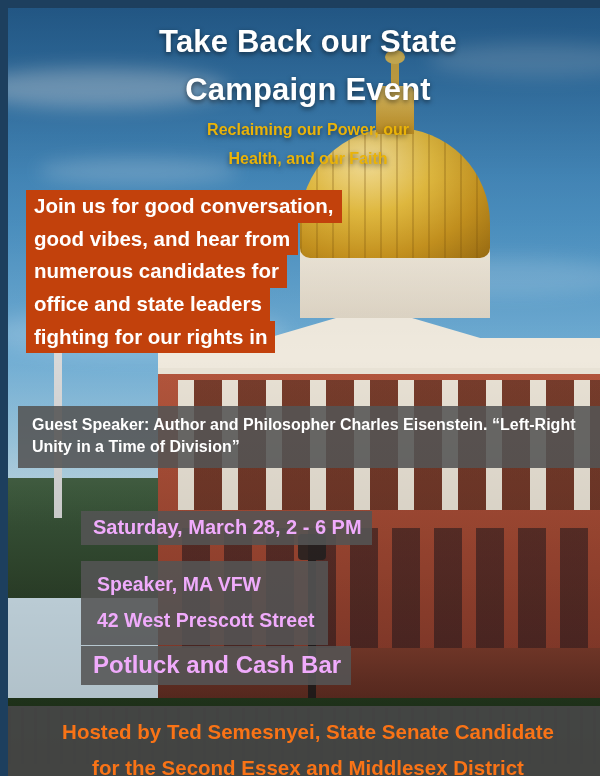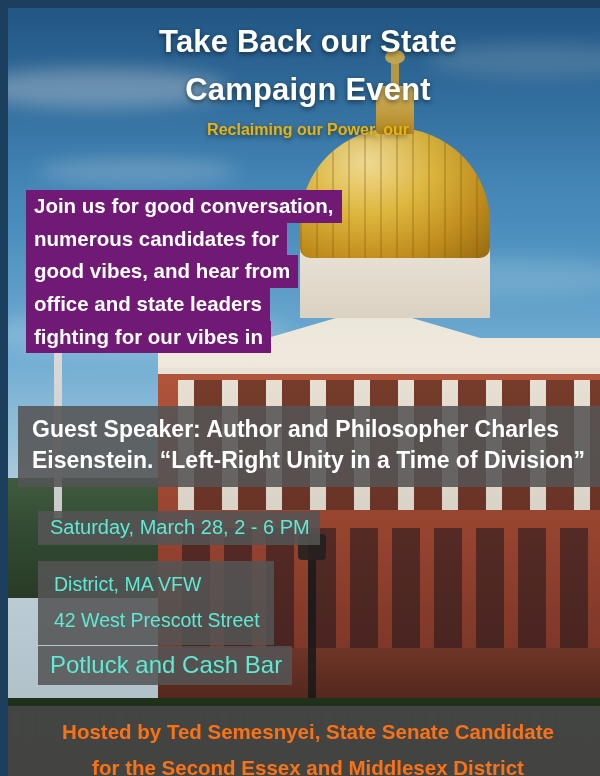--- a/index.html
+++ b/index.html
@@ -231,47 +231,48 @@
   }
 
   .highlight-box {
     position: absolute;
     left: 14px;
     top: 178px;
     width: 330px;
   }
   .highlight-box .line {
     display: table;
-    background: #701a75;
+    background: #c2410c;
     color: #ffffff;
     font-size: 20.5px;
     font-weight: bold;
     line-height: 1.35;
     padding: 2px 8px 3px 8px;
   }
 
   .speaker-bar {
     position: absolute;
     left: 10px;
     right: 8px;
     top: 398px;
     background: rgba(84,84,84,0.88);
     color: #ffffff;
-    font-size: 23px;
+    font-size: 16px;
     font-weight: bold;
     line-height: 1.36;
     padding: 8px 12px 10px 14px;
   }
 
   .chip {
     display: table;
     background: rgba(84,84,84,0.88);
-    color: #5eead4;
-    font-weight: normal;
+    color: #f0abfc;
+    font-weight: bold;
     padding: 5px 10px 6px 12px;
+    margin-left: 43px;
   }
   .date-chip {
     position: absolute;
     left: 30px; top: 503px;
     font-size: 20px;
   }
   .venue-chip {
     position: absolute;
     left: 30px; top: 553px;
     font-size: 19.5px;
@@ -335,36 +336,37 @@
 
   <div class="content">
 
     <div class="title">
       <div>Take Back our State</div>
       <div>Campaign Event</div>
     </div>
 
     <div class="subtitle">
       <div>Reclaiming our Power, our</div>
+      <div>Health, and our Faith</div>
     </div>
 
     <div class="highlight-box">
       <div class="line">Join us for good conversation,</div>
+      <div class="line">good vibes, and hear from</div>
       <div class="line">numerous candidates for</div>
-      <div class="line">good vibes, and hear from</div>
       <div class="line">office and state leaders</div>
-      <div class="line">fighting for our vibes in</div>
+      <div class="line">fighting for our rights in</div>
     </div>
 
     <div class="speaker-bar">Guest Speaker: Author and Philosopher Charles Eisenstein. “Left-Right Unity in a Time of Division”</div>
 
     <div class="chip date-chip">Saturday, March 28, 2 - 6 PM</div>
 
     <div class="chip venue-chip">
-      <div>District, MA VFW</div>
+      <div>Speaker, MA VFW</div>
       <div>42 West Prescott Street</div>
     </div>
 
     <div class="chip potluck-chip">Potluck and Cash Bar</div>
 
     <div class="host-bar">
       <div>Hosted by Ted Semesnyei, State Senate Candidate</div>
       <div>for the Second Essex and Middlesex District</div>
     </div>
 

